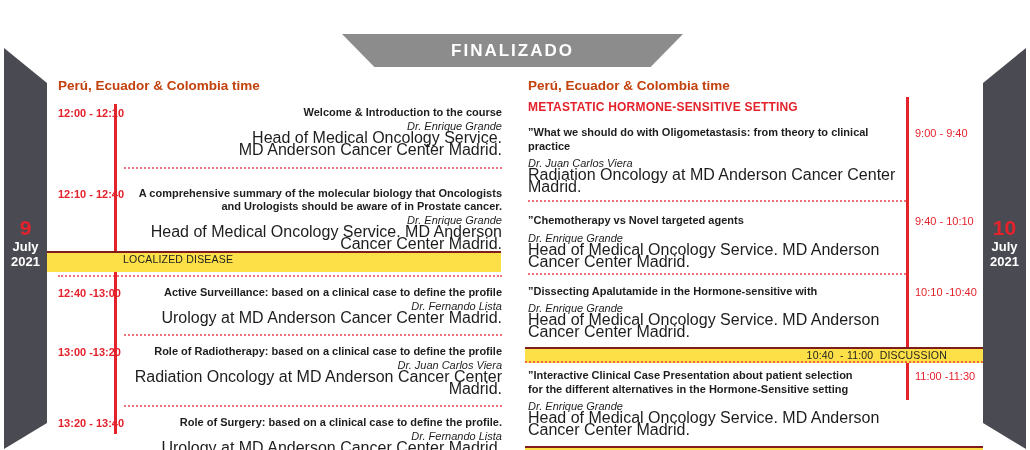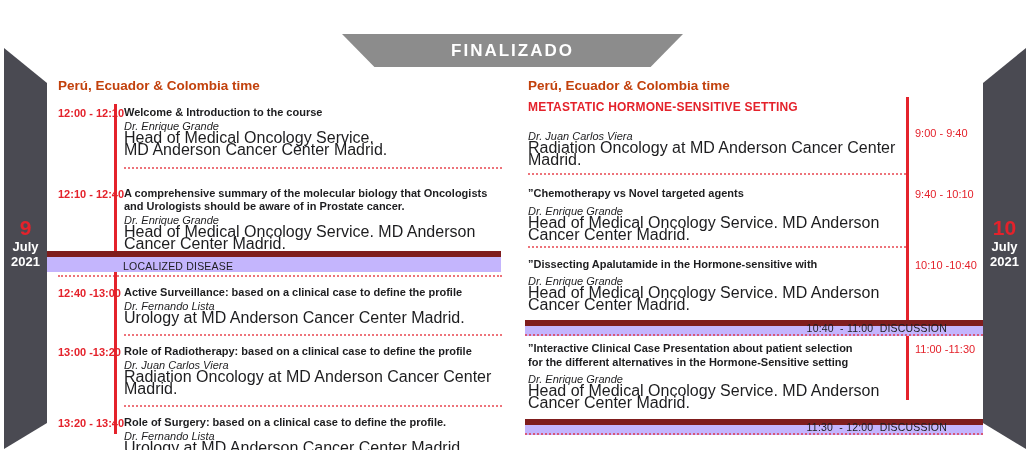--- a/index.html
+++ b/index.html
@@ -35,43 +35,43 @@
   .col-left  { left:58px;  width:444px; }
   .col-right { left:528px; width:455px; }
   .tz-header { color:#c2410c; font-weight:bold; font-size:13.5px; height:16px; }
   .col-left  .tz-header { margin-bottom:12px; }
   .col-right .tz-header { margin-bottom:6px; }
   .setting-header { color:#e4222b; font-weight:bold; font-size:12px; height:14px; margin-bottom:12px; letter-spacing:.2px; }
   
   .item { display:flex; }
   .l-time { width:52px; margin-right:14px; text-align:right; color:#e4222b; font-weight:bold; font-size:11px; padding-top:1px; white-space:nowrap; }
   .r-time { width:68px; margin-left:9px; color:#e4222b; font-weight:normal; font-size:11px; padding-top:1px; white-space:nowrap; }
-  .l-body { flex:1; }
+  .l-body { flex:1;text-align:right; }
   .r-body { width:378px; }
   .s-title   { font-weight:bold; font-size:11px; line-height:13px; }
   .r-body .s-title { line-height:13.5px; }
   .s-speaker { font-style:italic; font-size:11px; line-height:12px; margin-top:1px; }
   .r-body .s-speaker { margin-top:4px; }
   .s-role    { font-size:16px; line-height:12px; }
   
   .sep { border-top:2px dotted rgba(228,40,50,.65); height:0; }
   .l-sep { margin-left:66px; }
   .sep-l1 { margin-top:11px; margin-bottom:18px; }
   .sep-l2 { margin-top:3px;  margin-bottom:9px; }
   .sep-l3 { margin-top:10px; margin-bottom:9px; }
   .sep-l4 { margin-top:10px; margin-bottom:9px; }
   .r-sep { margin-right:77px; }
   .sep-r1 { margin-top:7px; margin-bottom:12px; }
   .sep-r2 { margin-top:5px; margin-bottom:10px; }
   
   .bar {
     position:relative; z-index:2; box-sizing:border-box;
-    background:#c4b5fd; border-top:6px solid #7f1d1d;
+    background:#fde047; border-top:2px solid #7f1d1d;
     font-size:10.5px; color:#1d1d1f; height:21px;
-    display:flex; align-items:flex-end; letter-spacing:.2px; white-space:pre;
+    display:flex; align-items:flex-start; letter-spacing:.2px; white-space:pre;
   }
   .bar-localized { margin:1px 0 0 -11px; width:454px; padding-left:76px; }
   .bar-discussion {
     margin-left:-3px; width:458px; justify-content:flex-end; padding-right:36px;
     border-bottom:2px dotted rgba(228,40,50,.65); height:16px;
   }
   .bar-disc-1 { margin-top:9px; }
   .bar-disc-2 { margin-top:10px; }
   .after-bar { margin-top:6px; }
 </style>
@@ -163,20 +163,21 @@
     </div>
   </div>
 </div>
 
 <div class="col col-right">
   <div class="tz-header">Perú, Ecuador &amp; Colombia time</div>
   <div class="setting-header">METASTATIC HORMONE-SENSITIVE SETTING</div>
 
   <div class="item">
     <div class="r-body">
+      <div class="s-title">”What we should do with Oligometastasis: from theory to clinical practice</div>
       <div class="s-speaker">Dr. Juan Carlos Viera</div>
       <div class="s-role">Radiation Oncology at MD Anderson Cancer Center Madrid.</div>
     </div>
     <div class="r-time">9:00 - 9:40</div>
   </div>
 
   <div class="sep r-sep sep-r1"></div>
 
   <div class="item">
     <div class="r-body">

